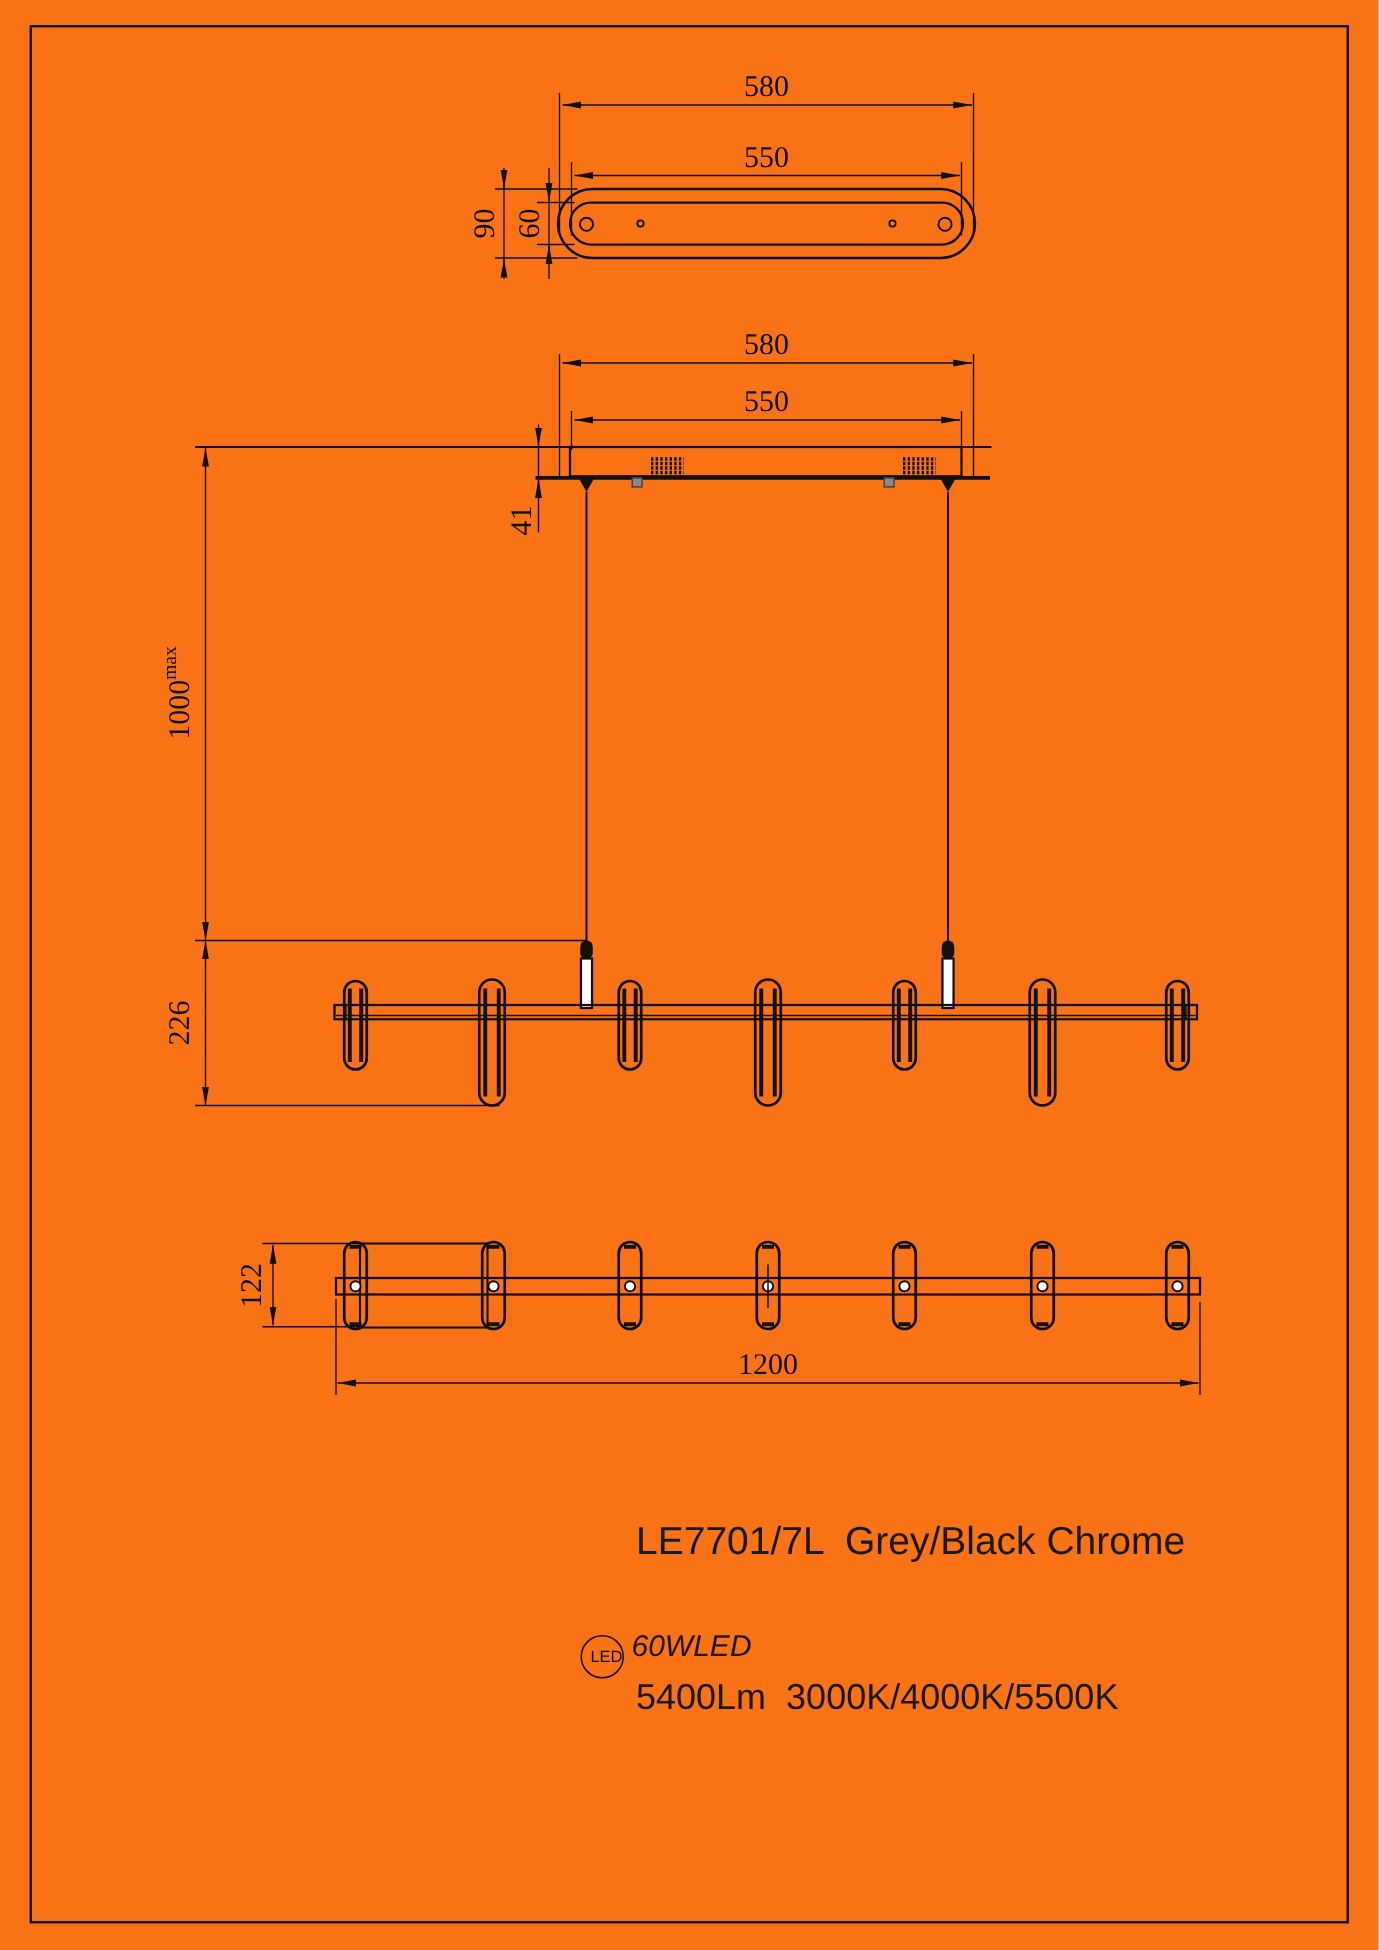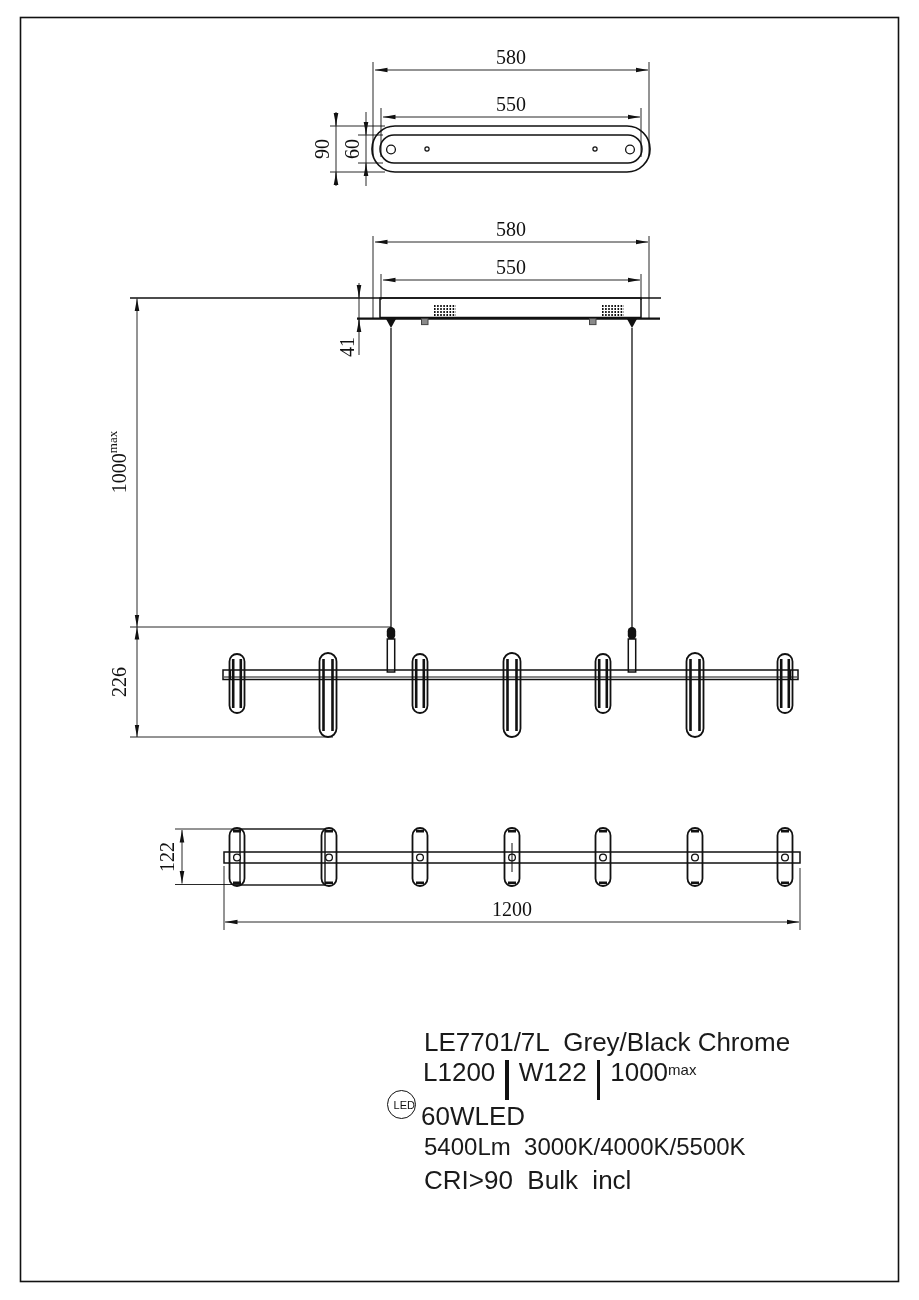--- a/index.html
+++ b/index.html
@@ -1,34 +1,34 @@
 <!DOCTYPE html>
 <html><head>
 <meta charset="utf-8">
 <style>
   html,body{margin:0;padding:0;background:#e8e8e8;}
   #sheet{
-    position:relative;width:919px;height:1300px;background:#ffffff;
+    position:relative;width:919px;height:1300px;background:#f97316;
     font-family:"Liberation Sans", sans-serif;color:#111;overflow:hidden;
   }
   #linework{position:absolute;left:0;top:0;}
   .dimtxt{font-family:"Liberation Serif", serif;font-size:20px;fill:#111;}
   .suptxt{font-size:13px;}
   
-  .spec{position:absolute;color:#1a1a1a;white-space:pre;line-height:1;margin-top:15px;}
+  .spec{position:absolute;color:#1a1a1a;white-space:pre;line-height:1;}
   .spec-title{left:424px;top:1014px;font-size:26px;}
   .spec-row2{left:423px;top:1044px;display:flex;align-items:flex-start;font-size:26px;}
   .vsep{display:inline-block;width:3.5px;height:40px;background:#111;margin:1px 10px 0 10px;}
   .supr{font-size:15px;vertical-align:6px;}
   .led-badge{
     position:absolute;left:387px;top:1090px;width:29px;height:29px;border:1.8px solid #111;
     border-radius:50%;display:flex;align-items:center;justify-content:flex-end;
     font-size:11px;letter-spacing:0px;box-sizing:border-box;
   }
-  .spec-watt{left:421px;top:1088px;font-size:26px;}
+  .spec-watt{left:421px;top:1088px;font-size:20px;font-style:italic;}
   .spec-row4{left:424px;top:1120px;font-size:24px;}
   .spec-row5{left:424px;top:1152px;font-size:26px;}
 </style>
 </head>
 <body>
 
 <div id="sheet">
 
 <svg id="linework" width="919" height="1300" viewBox="0 0 919 1300">
   <defs>
@@ -261,29 +261,21 @@
       <line x1="224" y1="866" x2="224" y2="930"></line>
       <line x1="800" y1="868" x2="800" y2="930"></line>
       <line x1="225" y1="922" x2="799" y2="922" marker-start="url(#arr)" marker-end="url(#arr)"></line>
       <text class="dimtxt" x="512" y="916" text-anchor="middle" stroke="none" fill="#111">1200</text>
     </g>
   </g>
 </svg>
 
   <div class="spec spec-title">LE7701/7L  Grey/Black Chrome</div>
 
-  <div class="spec spec-row2">
-    <span>L1200</span>
-    <span class="vsep"></span>
-    <span>W122</span>
-    <span class="vsep"></span>
-    <span><span>1000</span><span class="supr">max</span></span>
-  </div>
 
   <div class="led-badge">
     <span>LED</span>
   </div>
   <div class="spec spec-watt">60WLED</div>
 
   <div class="spec spec-row4">5400Lm  3000K/4000K/5500K</div>
-  <div class="spec spec-row5">CRI&gt;90  Bulk  incl</div>
 
 </div>
 
 </body></html>

